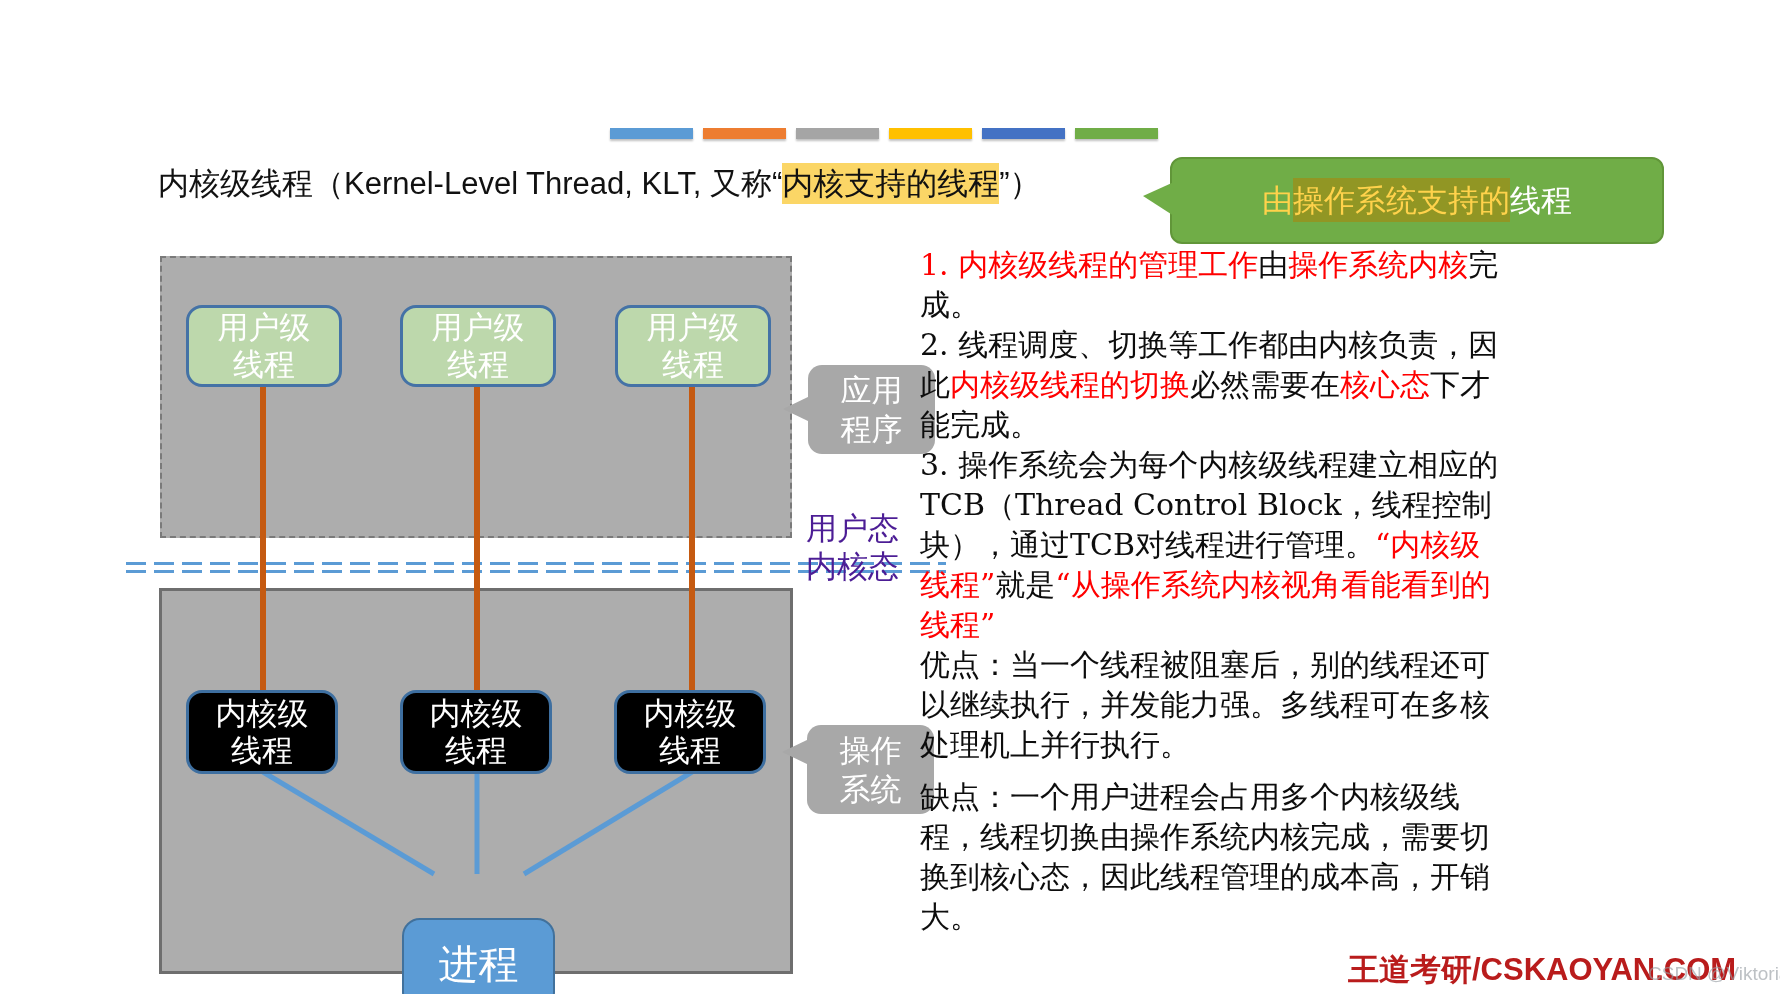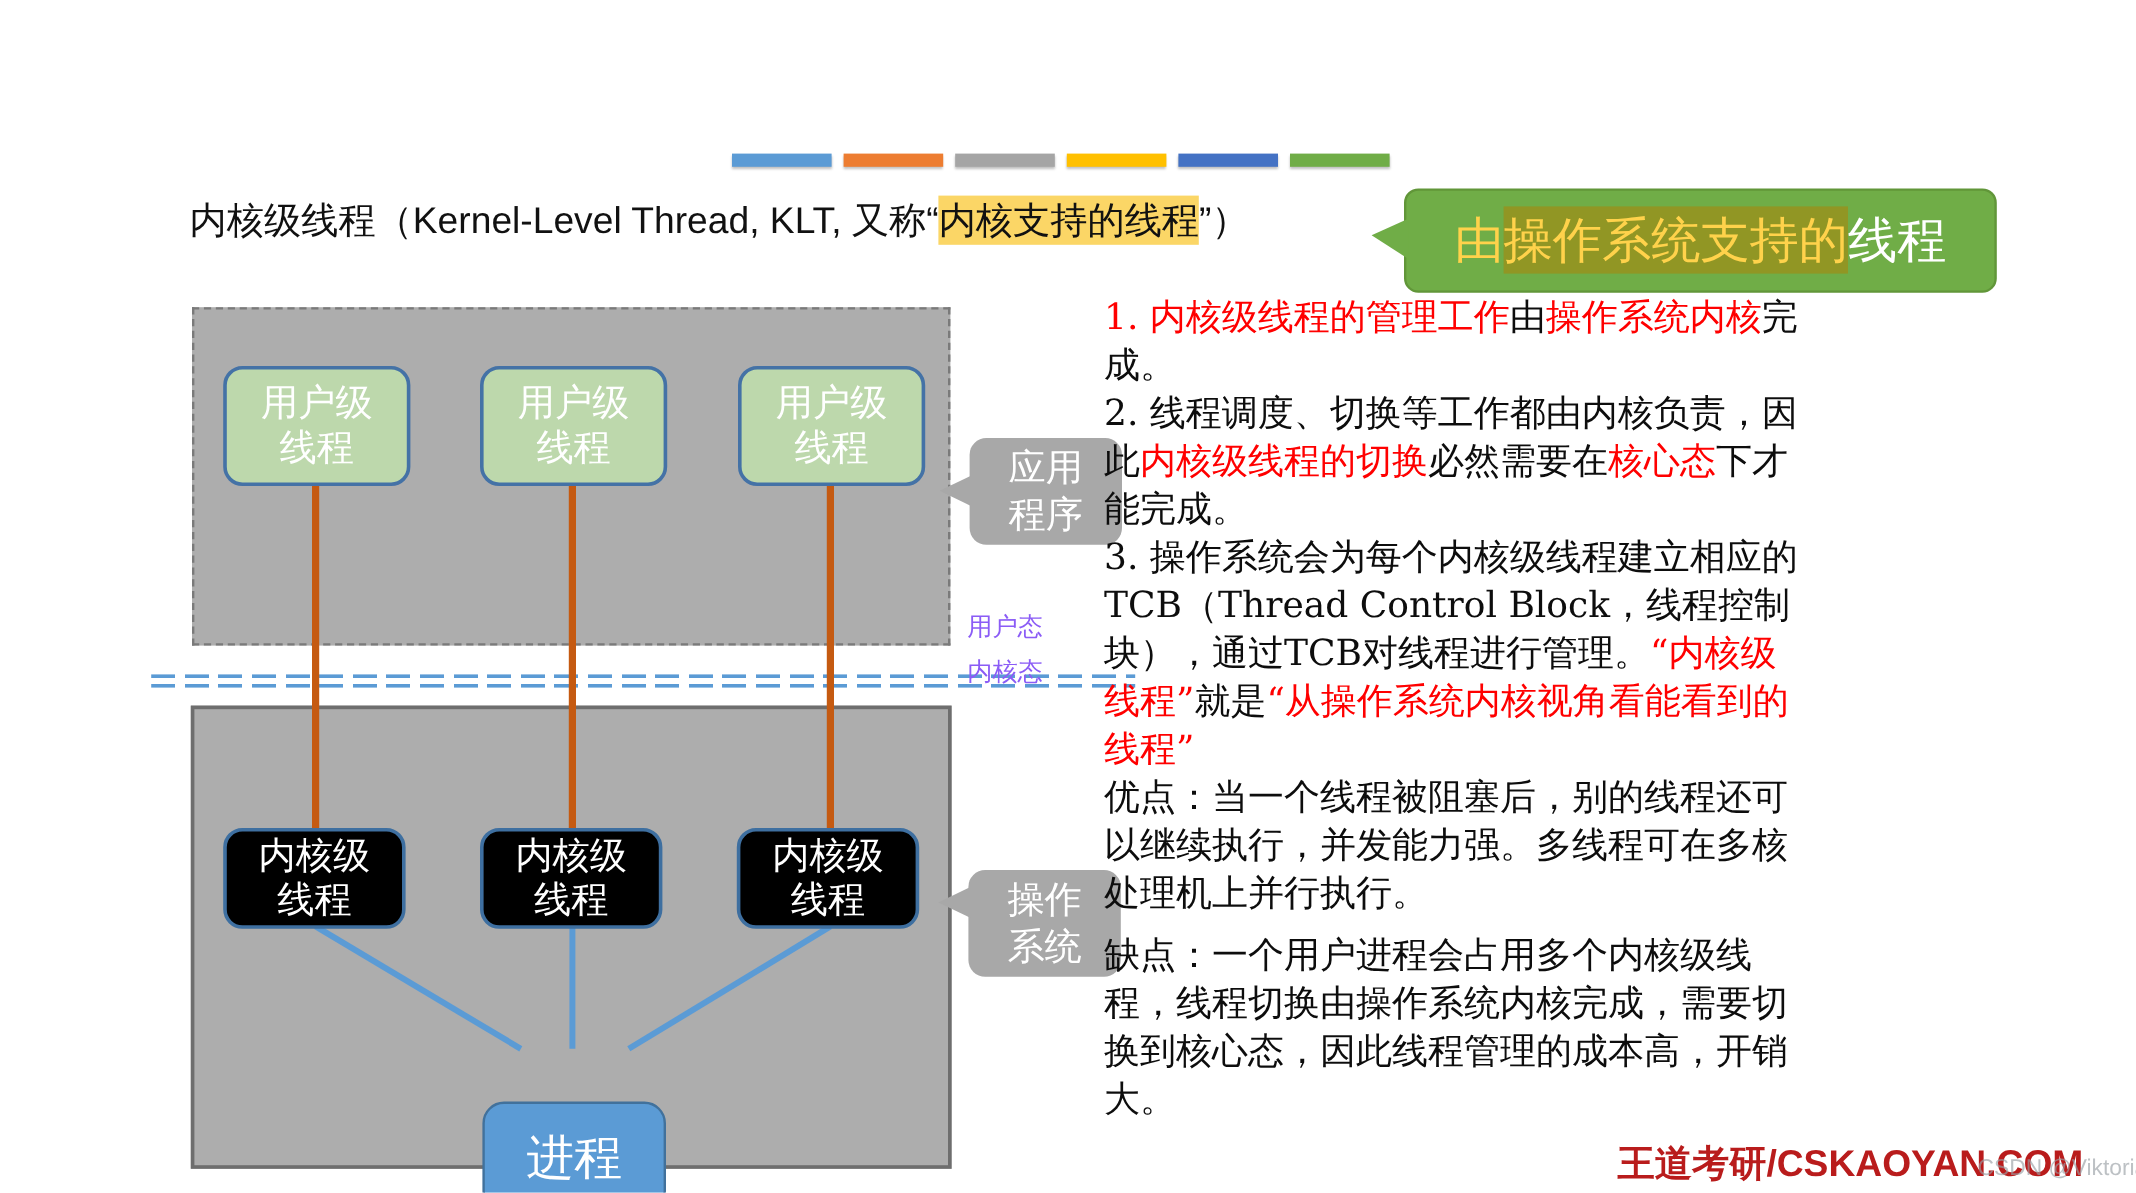--- a/index.html
+++ b/index.html
@@ -13,56 +13,56 @@
   .bars{position:absolute;left:610px;top:128px;display:flex;gap:10px;}
   .bar{display:inline-block;width:83px;height:11px;box-shadow:0 2px 2px rgba(0,0,0,.25);}
 
   .heading{position:absolute;left:158px;top:163px;font-size:31px;color:#111;
            font-family:"Liberation Sans",sans-serif;white-space:nowrap;}
   .hl-yellow{background:#FBD666;padding:3px 0;}
 
   .green-callout{position:absolute;left:1170px;top:157px;width:490px;height:83px;
                  background:#70AD47;border:2px solid #619639;border-radius:12px;
                  display:flex;align-items:center;justify-content:center;
-                 font-size:41px;font-family:"DejaVu Serif",serif;}
+                 font-size:31px;font-family:"DejaVu Serif",serif;}
   .green-tail{position:absolute;left:-29px;top:23px;width:0;height:0;
               border-top:14px solid transparent;border-bottom:20px solid transparent;
               border-right:31px solid #70AD47;}
   .c-yellow{color:#FFD24B;}
   .c-white{color:#FFFFFF;}
   .hl-olive{background:rgba(150,146,30,.85);padding:4px 0;}
 
   .top-box{position:absolute;left:160px;top:256px;width:632px;height:282px;
            background:#ADADAD;border:2px dashed #7A7A7A;box-sizing:border-box;}
   .bottom-box{position:absolute;left:159px;top:588px;width:634px;height:386px;
               background:#ADADAD;border:3px solid #6E6E6E;box-sizing:border-box;}
 
   .lines{position:absolute;left:0;top:0;pointer-events:none;}
 
   .tbox{position:absolute;box-sizing:border-box;border-radius:16px;color:#fff;
         display:flex;flex-direction:column;align-items:center;justify-content:center;
         font-size:31px;line-height:1.2;font-family:"DejaVu Serif",serif;text-align:center;}
   .tbox span{display:block;}
-  .user-box{background:#BDD8AC;border:3px solid #4472A6;width:156px;height:100px;top:305px;}
+  .user-box{background:#BDD8AC;border:3px solid #4472A6;width:156px;height:82px;top:305px;}
   .kern-box{background:#000000;border:3px solid #3E6FA0;width:152px;height:84px;top:690px;}
   .proc-box{position:absolute;left:402px;top:918px;width:153px;height:92px;border-radius:18px;
             background:#5B9BD5;border:2px solid #41719C;box-sizing:border-box;color:#fff;
             display:flex;align-items:center;justify-content:center;font-size:40px;
             font-family:"DejaVu Serif",serif;}
 
   .gray-callout{position:absolute;width:127px;height:89px;background:#A8A8A8;border-radius:14px;
                 color:#fff;display:flex;flex-direction:column;align-items:center;justify-content:center;
                 font-size:31px;line-height:1.25;font-family:"DejaVu Serif",serif;text-align:center;}
   .gray-tail{position:absolute;left:-25px;width:0;height:0;
              border-top:13px solid transparent;border-bottom:13px solid transparent;
              border-right:27px solid #A8A8A8;}
   .app-callout{left:808px;top:365px;}
   .os-callout{left:807px;top:725px;}
 
-  .mode-label{position:absolute;font-size:21px;color:#8b5cf6;font-family:"DejaVu Serif",serif;}
+  .mode-label{position:absolute;font-size:31px;color:#4c1d95;font-family:"DejaVu Serif",serif;}
   .user-mode{left:806px;top:508px;}
   .kernel-mode{left:806px;top:546px;}
 
   .separator{position:absolute;left:126px;top:562px;width:820px;height:11px;
     background-image:repeating-linear-gradient(90deg,#5B9BD5 0 20px,rgba(0,0,0,0) 20px 28px),
                      repeating-linear-gradient(90deg,#5B9BD5 0 20px,rgba(0,0,0,0) 20px 28px);
     background-size:100% 3px,100% 3px;background-position:0 0,0 8px;background-repeat:no-repeat;}
 
   .notes{position:absolute;left:920px;top:245px;width:588px;font-size:30px;line-height:40px;
          color:#0d0d0d;font-family:"DejaVu Serif","Liberation Serif",serif;}

